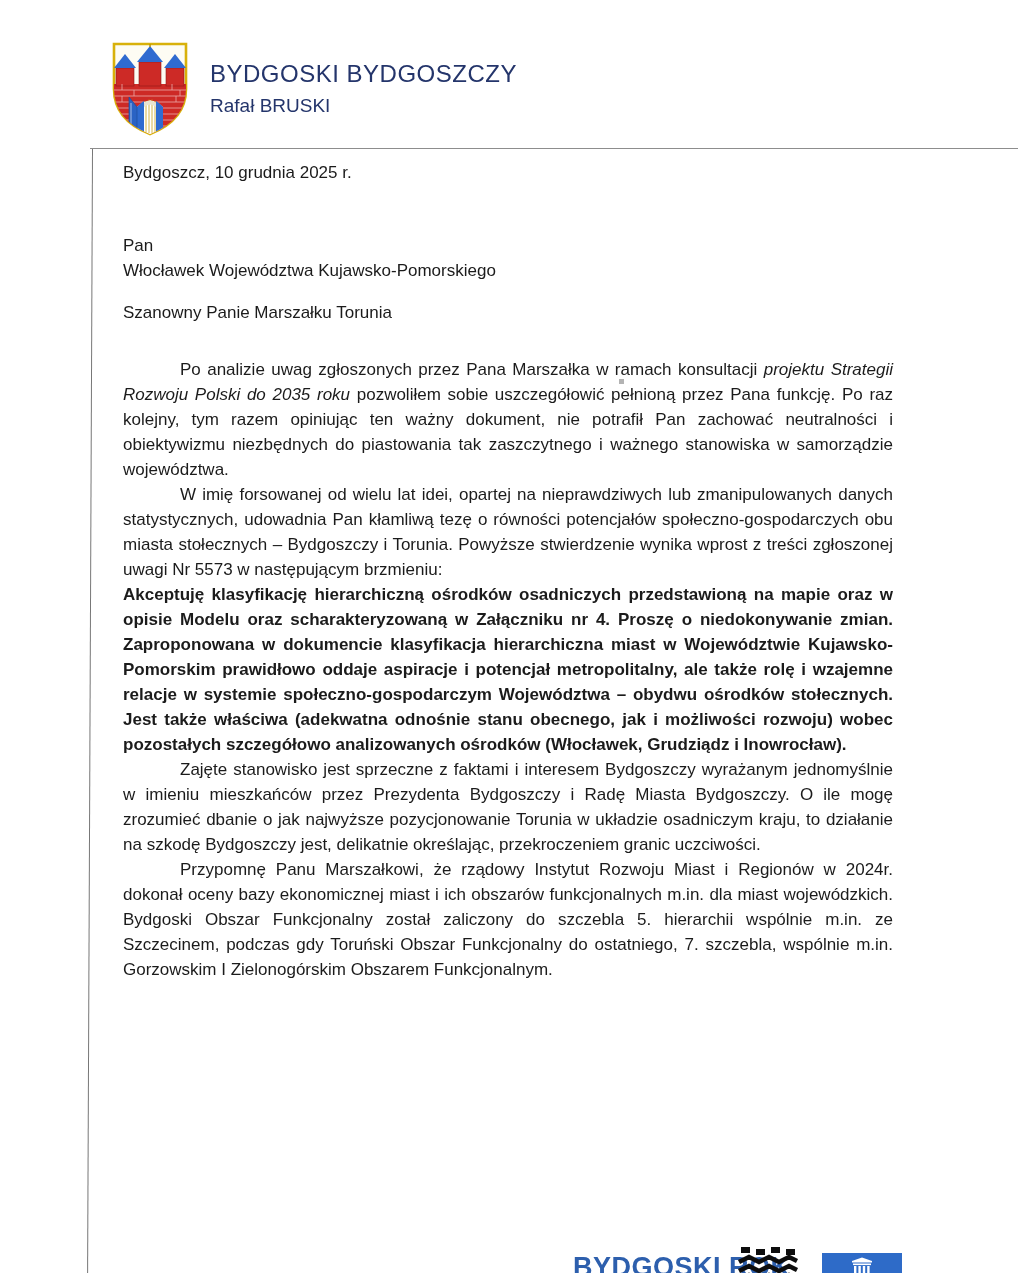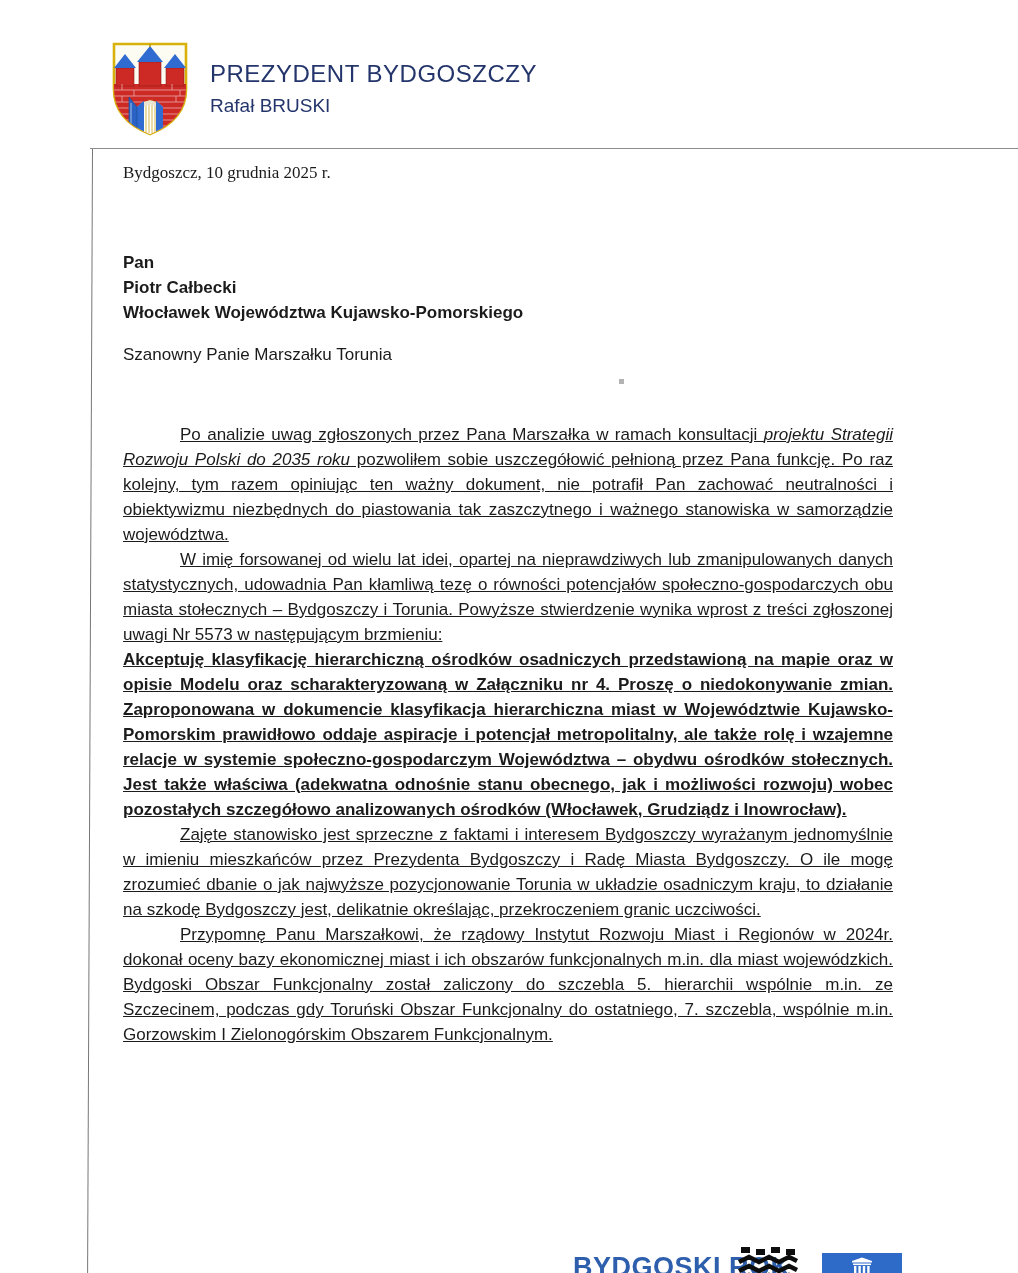--- a/index.html
+++ b/index.html
@@ -11,26 +11,26 @@
   
   .coa{position:absolute;left:100px;top:37px;width:100px;height:102px;}
   .lh-text{position:absolute;left:210px;top:60px;color:#24356b;}
   .lh-office{font-size:24px;letter-spacing:0.5px;}
   .lh-person{font-size:19px;margin-top:7px;}
   .rule-h{position:absolute;left:90px;top:148px;width:928px;height:1px;background:#8d8d8d;}
   .rule-v{position:absolute;left:92px;top:149px;width:1px;height:1124px;background:#777;transform:rotate(0.25deg);transform-origin:top left;}
   .artifact-dot{position:absolute;left:619px;top:379px;width:5px;height:5px;background:#9a9a9a;opacity:.75;}
   
   .content{position:absolute;left:123px;top:160px;width:770px;font-size:17px;line-height:25px;}
-  .meta-line{white-space:nowrap;line-height:26px;font-family:Liberation Serif, serif;}
-  .addressee{margin-top:64px;font-weight:bold;}
+  .meta-line{white-space:nowrap;line-height:26px;}
+  .addressee{margin-top:47px;font-weight:normal;}
   .addressee div{line-height:25px;}
   .doc-title{margin-top:71px;text-align:center;letter-spacing:0.3px;}
   .salutation{margin-top:17px;}
-  .body-text{margin-top:55px;text-align:justify;text-decoration:underline;}
+  .body-text{margin-top:32px;text-align:justify;}
   .body-text p{margin:0;}
   .ind{text-indent:57px;}
   .quote{font-weight:bold;}
   .it{font-style:italic;}
   
   .footer-brand{
     position:absolute;left:573px;top:1252px;
     font-size:27px;font-weight:bold;color:#2d5fad;letter-spacing:0.5px;white-space:nowrap;
   }
   .logo-waves{position:absolute;left:737px;top:1247px;}
@@ -85,34 +85,33 @@
         <path d="M44,66 Q50,61 56,66 L56,70 Q50,65 44,70 Z" fill="#e8e4d2"></path>
         <path d="M37,70 Q41,65.5 44,64 L44,97 L37,97 Z" fill="#2f6bd0"></path>
         <path d="M63,70 Q59,65.5 56,64 L56,97 L63,97 Z" fill="#2f6bd0"></path>
         <path d="M37,70 L29,60 L29,92 L37,97 Z" fill="#2a63c4" stroke="#1c4f9e" stroke-width="0.7"></path>
         <line x1="31" y1="66" x2="31" y2="90" stroke="#ffffff" stroke-width="1" opacity="0.6"></line>
       </g>
     </svg>
   </div>
 
   <div class="lh-text">
-    <div class="lh-office">PREZYDENT BYDGOSZCZY</div>
+    <div class="lh-office">BYDGOSKI BYDGOSZCZY</div>
     <div class="lh-person">Rafał BRUSKI</div>
   </div>
 
   <div class="rule-h"></div>
   <div class="rule-v"></div>
   <div class="artifact-dot"></div>
 
   <div class="content">
     <div class="meta-line">Bydgoszcz, 10 grudnia 2025 r.</div>
 
     <div class="addressee">
       <div>Pan</div>
-      <div>Piotr Całbecki</div>
       <div>Włocławek Województwa Kujawsko-Pomorskiego</div>
     </div>
 
 
     <div class="salutation">Szanowny Panie Marszałku Torunia</div>
 
     <div class="body-text">
       <p class="ind"><span>Po analizie uwag zgłoszonych przez Pana Marszałka w ramach konsultacji </span><span class="it">projektu Strategii Rozwoju Polski do 2035 roku</span><span> pozwoliłem sobie uszczegółowić pełnioną przez Pana funkcję. Po raz kolejny, tym razem opiniując ten ważny dokument, nie potrafił Pan zachować neutralności i obiektywizmu niezbędnych do piastowania tak zaszczytnego i ważnego stanowiska w samorządzie województwa.</span></p>
       <p class="ind">W imię forsowanej od wielu lat idei, opartej na nieprawdziwych lub zmanipulowanych danych statystycznych, udowadnia Pan kłamliwą tezę o równości potencjałów społeczno-gospodarczych obu miasta stołecznych – Bydgoszczy i Torunia. Powyższe stwierdzenie wynika wprost z treści zgłoszonej uwagi Nr 5573 w następującym brzmieniu:</p>
       <p class="quote">Akceptuję klasyfikację hierarchiczną ośrodków osadniczych przedstawioną na mapie oraz w opisie Modelu oraz scharakteryzowaną w Załączniku nr 4. Proszę o niedokonywanie zmian. Zaproponowana w dokumencie klasyfikacja hierarchiczna miast w Województwie Kujawsko-Pomorskim prawidłowo oddaje aspiracje i potencjał metropolitalny, ale także rolę i wzajemne relacje w systemie społeczno-gospodarczym Województwa – obydwu ośrodków stołecznych. Jest także właściwa (adekwatna odnośnie stanu obecnego, jak i możliwości rozwoju) wobec pozostałych szczegółowo analizowanych ośrodków (Włocławek, Grudziądz i Inowrocław).</p>

